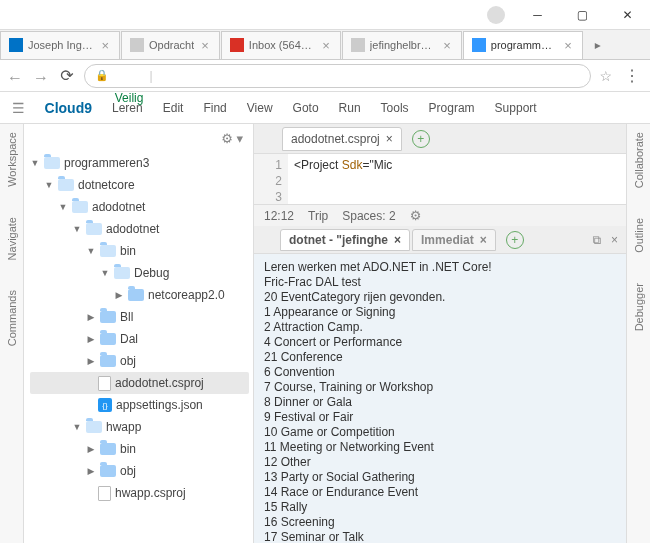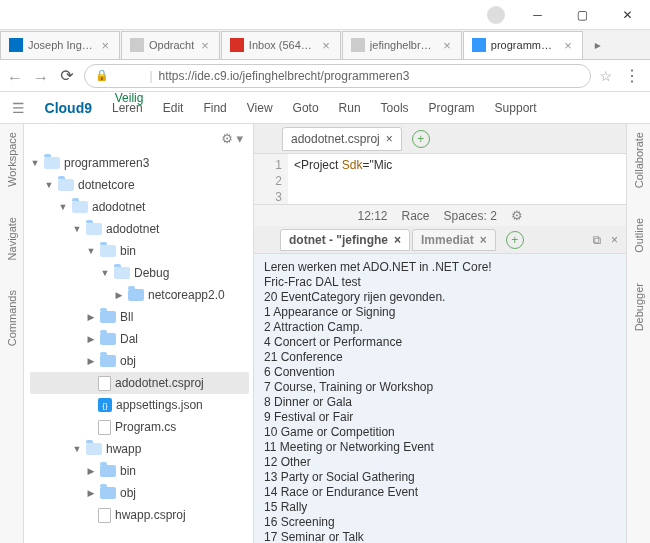--- a/index.html
+++ b/index.html
@@ -44,21 +44,21 @@
 .ico-file { width:13px; height:15px; background:#fff; border:1px solid #bbb; border-radius:1px; }
 .ico-json { width:14px; height:14px; background:#2196f3; color:#fff; font-size:8px; display:flex; align-items:center; justify-content:center; border-radius:2px; }
 .editor-pane { flex:1; display:flex; flex-direction:column; background:#fafafa; }
 .ed-tabs { height:30px; display:flex; align-items:center; padding-left:28px; gap:2px; border-bottom:1px solid #ddd; background:#eee; }
 .ed-tab { height:24px; background:#fff; border:1px solid #ccc; border-radius:3px 3px 0 0; display:flex; align-items:center; padding:0 8px; gap:6px; color:#555; font-size:11px; }
 .ed-add { width:18px; height:18px; border:1px solid #6a6; border-radius:50%; display:flex; align-items:center; justify-content:center; color:#6a6; margin-left:8px; font-size:12px; }
 .ed-code { height:50px; display:flex; background:#fff; font-family:Consolas,monospace; font-size:12px; }
 .gutter { width:34px; background:#f3f3f3; color:#999; text-align:right; padding:3px 6px 0 0; line-height:16px; }
 .code { flex:1; padding:3px 6px; line-height:16px; color:#333; overflow:hidden; }
 .kw { color:#a16207; }
-.status { height:22px; background:#f3f3f3; border-top:1px solid #ddd; display:flex; align-items:center; justify-content:center; padding:0 10px; gap:14px; color:#666; font-size:11px; }
+.status { height:22px; background:#f3f3f3; border-top:1px solid #ddd; display:flex; align-items:center; justify-content:flex-start; padding:0 10px; gap:14px; color:#666; font-size:11px; }
 .term-tabs { height:28px; display:flex; align-items:center; padding-left:26px; gap:2px; background:#eee; border-bottom:1px solid #ddd; }
 .term-tab { height:22px; background:#fff; border:1px solid #ccc; border-radius:3px 3px 0 0; display:flex; align-items:center; padding:0 8px; gap:6px; font-size:11px; color:#555; }
 .term-tab.active { font-weight:bold; }
 .term-tab.inactive { background:#f5f5f5; color:#888;font-weight:bold; }
 .term-act { margin-left:auto; padding-right:8px; display:flex; gap:10px; color:#888; font-size:13px; }
 .term-body { flex:1; background:#edf3f8; padding:6px 10px; font-family:Liberation Sans, sans-serif; font-size:12px; color:#333; line-height:15px; overflow:hidden; white-space:pre; }
 </style>
 </head>
 <body>
 
@@ -99,21 +99,20 @@
 </div>
 
 <div class="addr">
   <span class="nav-b">←</span>
   <span class="nav-b">→</span>
   <span class="nav-b on">⟳</span>
   <div class="url-bar">
     <span class="lock">🔒</span>
     <span class="veilig">Veilig</span>
     <span class="urlsep">|</span>
-    <span class="url">https://ide.c9.io/jefinghelbrecht/programmeren3</span>
   </div>
   <span class="star">☆</span>
   <span class="menu3">⋮</span>
 </div>
 
 <div class="c9-menu">
   <span class="c9-logo">☰</span>
   <span class="c9-brand">Cloud9</span>
   <span>Leren</span>
   <span>Edit</span>
@@ -189,24 +188,20 @@
           <span>obj</span>
         </div>
       <div class="node sel" style="padding-left:68px">
           <span class="ico-file"></span>
           <span>adodotnet.csproj</span>
         </div>
       <div class="node" style="padding-left:68px">
           <span class="ico-json">{}</span>
           <span>appsettings.json</span>
         </div>
-      <div class="node" style="padding-left:68px">
-          <span class="ico-file"></span>
-          <span>Program.cs</span>
-        </div>
       <div class="node" style="padding-left:42px">
           <span class="tw">▼</span>
           <span class="ico-folder open"></span>
           <span>hwapp</span>
         </div>
       <div class="node" style="padding-left:56px">
           <span class="tw">▶</span>
           <span class="ico-folder"></span>
           <span>bin</span>
         </div>
@@ -234,21 +229,21 @@
     <div class="ed-code">
       <div class="gutter">
           <div>1</div>
           <div>2</div>
           <div>3</div>
         </div>
       <div class="code"><span>&lt;Project </span><span class="kw">Sdk</span><span>="Mic</span></div>
     </div>
     <div class="status">
       <span>12:12</span>
-      <span>Race</span>
+      <span>Trip</span>
       <span>Spaces: 2</span>
       <span class="gear">⚙</span>
     </div>
     <div class="term-tabs">
       <div class="term-tab active">
           <span>dotnet - "jefinghe</span>
           <span>×</span>
         </div>
       <div class="term-tab inactive">
           <span>Immediat</span>

